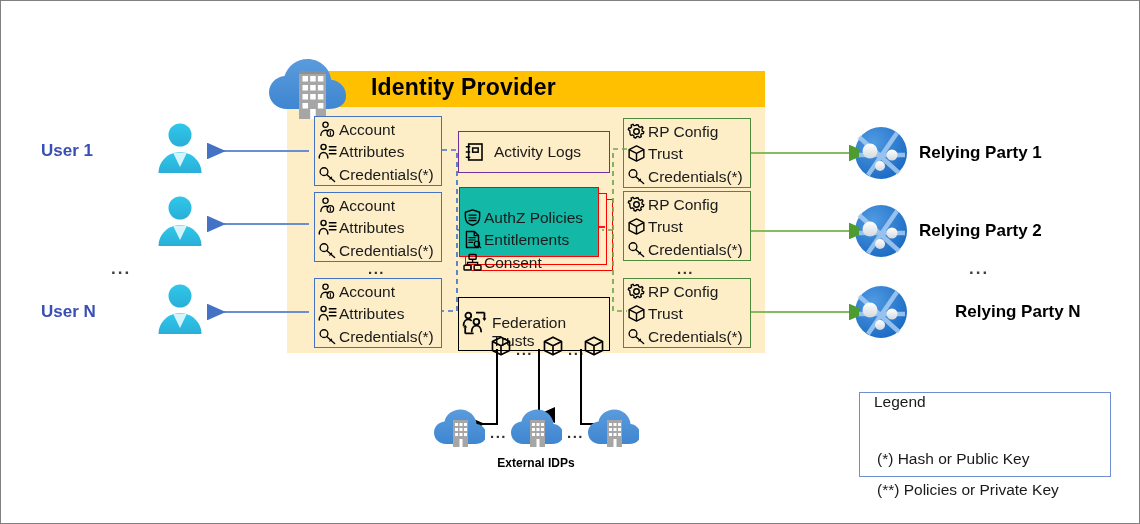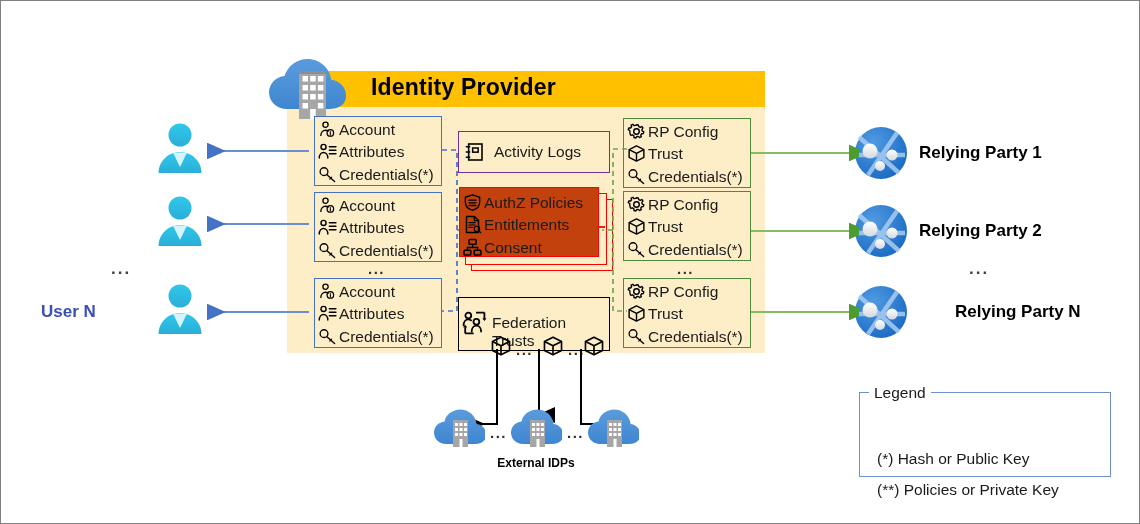--- a/index.html
+++ b/index.html
@@ -29,32 +29,32 @@
   .rp-icon{width:56px;height:56px;}
 
   
   .card{box-sizing:border-box;background:#fdeec8;}
   .card .row{display:flex;align-items:center;height:22.5px;}
   .card .row svg{flex:0 0 auto;margin-right:2px;}
   .card .row span{font-size:15.5px;color:#1a1a1a;line-height:1;}
 
   .acct-card{border:1.3px solid #4472c4;width:128px;height:70px;padding:1px 3px;}
   .rpc-card {border:1.3px solid #4e8a3c;width:128px;height:70px;padding:1px 3px;}
-  .authz-card{border:1.8px solid #ff0000;width:140px;height:70px;padding:3px 3px;
-              background:#c2410c;z-index:4;}
+  .authz-card{border:1.8px solid #ff0000;width:140px;height:70px;padding:18px 3px;
+              background:#14b8a6;z-index:4;}
   .authz-ghost{border:1.8px solid #ff0000;background:#fdeec8;}
   .logs-card{border:1.6px solid #7030a0;width:152px;height:42px;
              display:flex;align-items:center;padding-left:6px;}
   .logs-card span{font-size:15.5px;color:#1a1a1a;margin-left:9px;}
   .fed-card{border:1.8px solid #000000;width:152px;height:54px;background:#fdeec8;}
 
   
   #legend{left:858px;top:391px;width:252px;height:85px;
           border:1.2px solid #6f8fd0;box-sizing:border-box;background:#fff;}
-  #legend-title{left:868px;top:383px;background:#fff;padding:0 5px;
+  #legend-title{left:868px;top:392px;background:#fff;padding:0 5px;
                 font-size:15.5px;color:#1a1a1a;}
   .leg-row{font-size:15.5px;color:#1a1a1a;margin-top:32px;}
 
   #ext-label{font-size:12px;font-weight:bold;color:#000;text-align:center;width:260px;}
   .dots-sm{font-size:15px;font-weight:bold;color:#303030;letter-spacing:1.5px;}
 </style>
 </head>
 <body>
 
 <div id="stage">
@@ -169,20 +169,21 @@
         <rect x="39.5" y="49" width="5.5" height="5.5"></rect>
           <rect x="47.2" y="49" width="5.5" height="5.5"></rect>
           <rect x="54.9" y="49" width="5.5" height="5.5"></rect>
         <rect x="39.5" y="58" width="5.5" height="5.5"></rect>
           <rect x="54.9" y="58" width="5.5" height="5.5"></rect>
         <rect x="47.2" y="64" width="5.5" height="10"></rect>
       </g>
     </svg>
   </div>
 
+  <div class="abs user-label" style="left:40px;top:140px;">User 1</div>
   <div class="abs udots" style="left:110px;top:258px;">...</div>
   <div class="abs user-label" style="left:40px;top:301px;">User N</div>
 
   <div class="abs user-icon" style="left:150px;top:118px;">
     <svg viewBox="0 0 58 58" width="58" height="58">
       <circle cx="29" cy="16" r="11.5" fill="url(#gUser)"></circle>
       <path d="M7.5 54c0-11.6 9.6-21 21.5-21s21.5 9.4 21.5 21z" fill="url(#gUser)"></path>
       <path d="M22 33.5h14L29 48z" fill="#d8f4fb"></path>
     </svg>
   </div>

